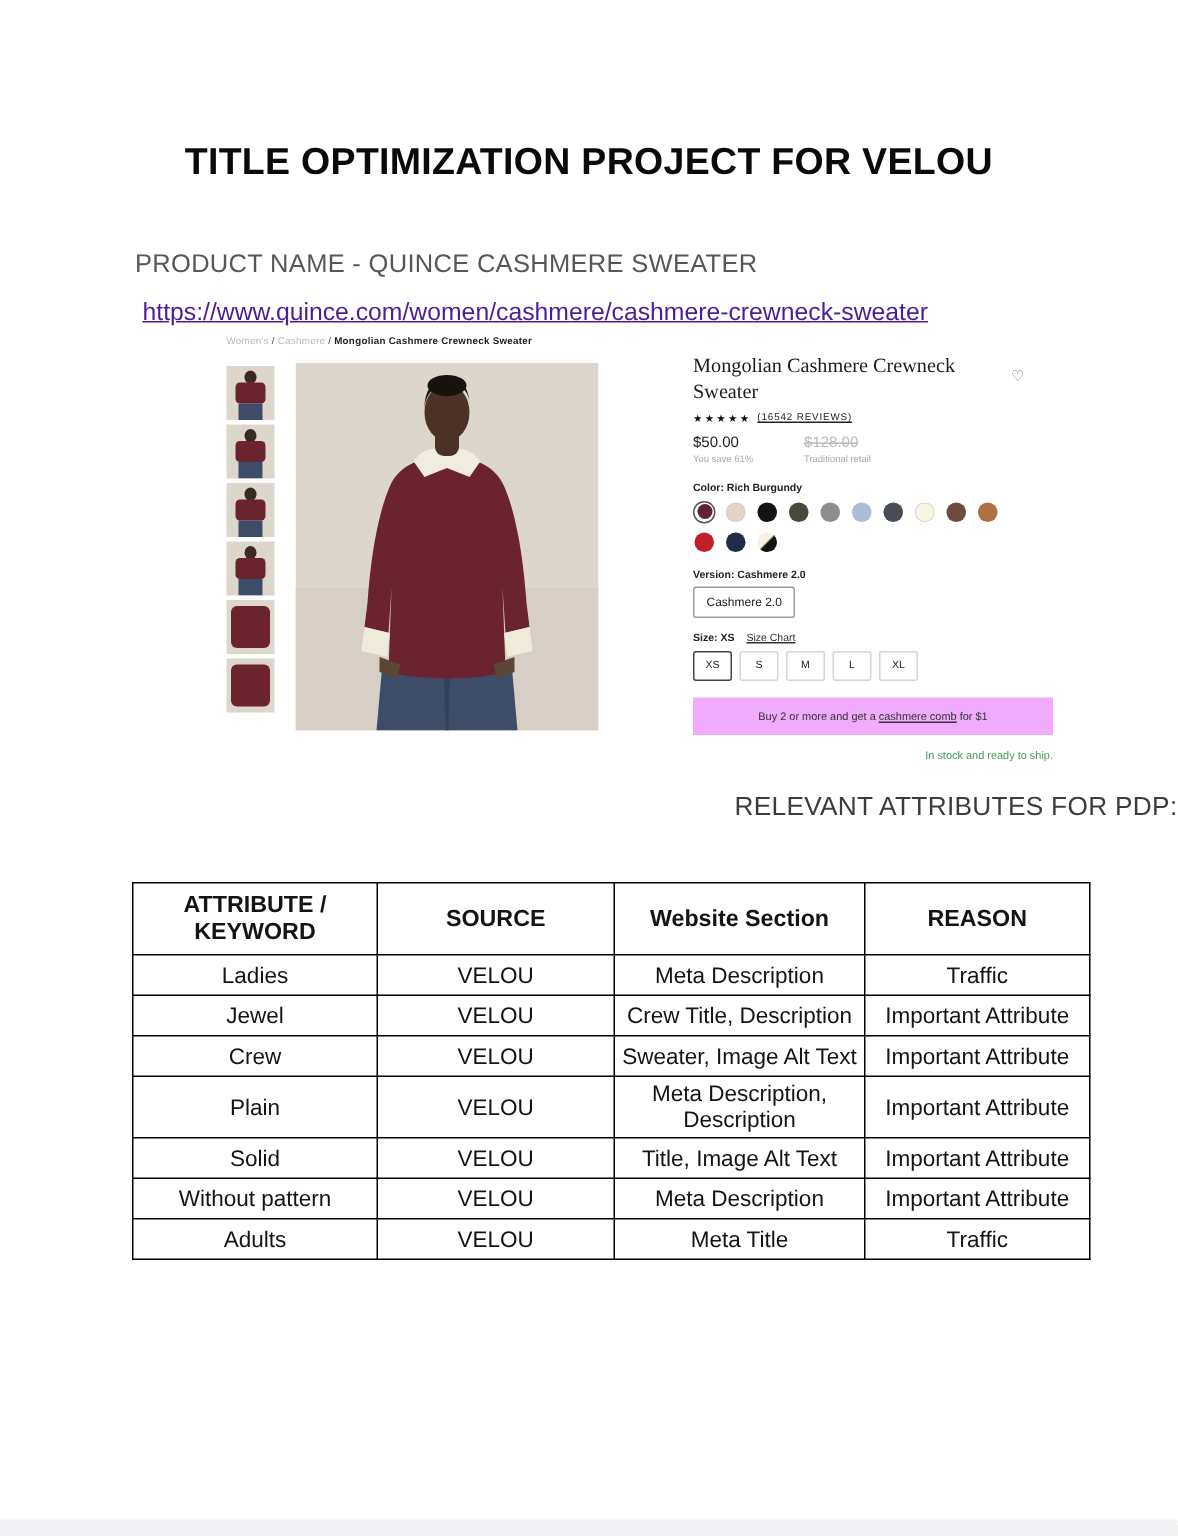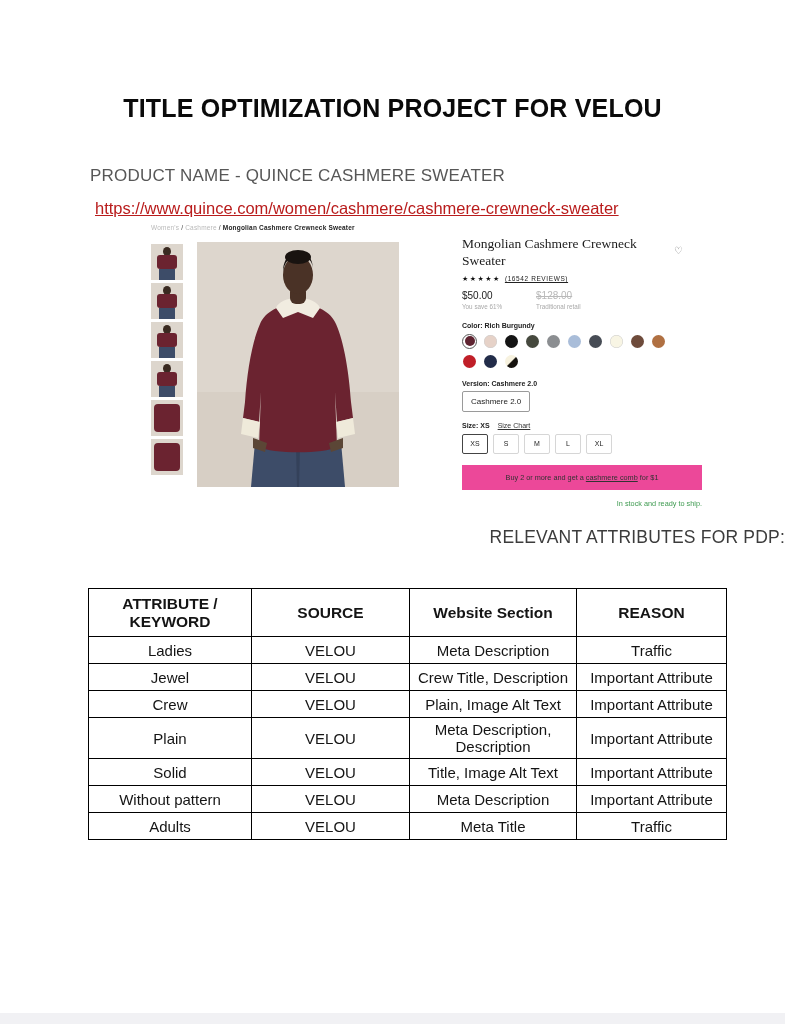--- a/index.html
+++ b/index.html
@@ -4,21 +4,21 @@
 <style>
   * { margin:0; padding:0; box-sizing:border-box; }
   html,body { background:#fff; }
   body { font-family:"Liberation Sans", sans-serif; }
   .page { position:relative; width:785px; height:1024px; background:#ffffff; overflow:hidden; margin:0 auto; }
 
   
   .doc-title { position:absolute; top:94px; left:0; width:100%; text-align:center;
     font-size:25px; font-weight:bold; color:#0a0a0a; letter-spacing:.2px; }
   .product-line { position:absolute; top:166px; left:90px; font-size:17px; color:#575757; letter-spacing:.2px; }
-  .product-link { position:absolute; top:199px; left:95px; font-size:16.5px; color:#b91c1c; text-decoration:underline; cursor:pointer; }
+  .product-link { position:absolute; top:199px; left:95px; font-size:16.5px; color:#4c1d95; text-decoration:underline; cursor:pointer; }
   .section-heading { position:absolute; top:527px; left:0; width:100%; text-align:right;
     font-size:17.5px; font-weight:normal; color:#3c3c3c; letter-spacing:.2px; }
 
   
   .pdp-shot { position:absolute; left:145px; top:221px; width:560px; height:290px; background:#fff; font-size:7px; }
   .breadcrumb { position:absolute; left:6px; top:3px; font-size:6.5px; color:#b9b9b9; letter-spacing:.2px; }
   .breadcrumb .crumb-strong { color:#1d1d1d; font-weight:bold; }
   .breadcrumb .sep { color:#444; margin:0 2px; }
 
   .thumbs { position:absolute; left:6px; top:23px; width:32px; display:flex; flex-direction:column; gap:3px; }
@@ -49,21 +49,21 @@
   .version-label { margin-top:11px; font-size:7px; font-weight:bold; color:#222; }
   .version-btn { margin-top:4px; display:inline-block; border:1px solid #9a9a9a; border-radius:2px;
     padding:5px 8px; font-size:8px; color:#222; background:#fff; cursor:pointer; }
   .size-row { margin-top:10px; display:flex; gap:8px; align-items:baseline; }
   .size-label { font-size:7px; font-weight:bold; color:#222; }
   .size-chart { font-size:7px; color:#333; text-decoration:underline; cursor:pointer; }
   .size-btns { margin-top:5px; display:flex; gap:5px; }
   .size-btn { min-width:26px; height:20px; border:1px solid #d6d6d6; border-radius:2px; background:#fff;
     font-size:7px; color:#222; display:flex; align-items:center; justify-content:center; cursor:pointer; }
   .size-btn.selected { border-color:#444; }
-  .promo-banner { margin-top:11px; width:240px; background:#ec4899; padding:8px 6px; text-align:center;
+  .promo-banner { margin-top:11px; width:240px; background:#f0abfc; padding:8px 6px; text-align:center;
     font-size:7.3px; color:#333; }
   .promo-banner .promo-link { text-decoration:underline; cursor:pointer; }
   .stock-status { margin-top:9px; text-align:right; width:240px; font-size:7.3px; color:#3f9b51; }
 
   
   .attr-table { position:absolute; left:88px; top:588px; width:612px; border-collapse:collapse; table-layout:fixed; }
   .attr-table th, .attr-table td { border:1.6px solid #000; text-align:center; vertical-align:middle;
     font-size:15px; color:#141414; padding:3px 4px; }
   .attr-table th { font-weight:bold; height:48px; font-size:15.5px; }
   .attr-table td { height:27px; }
@@ -244,21 +244,21 @@
         </tr>
         <tr>
           <td>Jewel</td>
           <td>VELOU</td>
           <td>Crew Title, Description</td>
           <td>Important Attribute</td>
         </tr>
         <tr>
           <td>Crew</td>
           <td>VELOU</td>
-          <td>Plain, Image Alt Text</td>
+          <td>Sweater, Image Alt Text</td>
           <td>Important Attribute</td>
         </tr>
         <tr>
           <td>Plain</td>
           <td>VELOU</td>
           <td>Meta Description, Description</td>
           <td>Important Attribute</td>
         </tr>
         <tr>
           <td>Solid</td>

